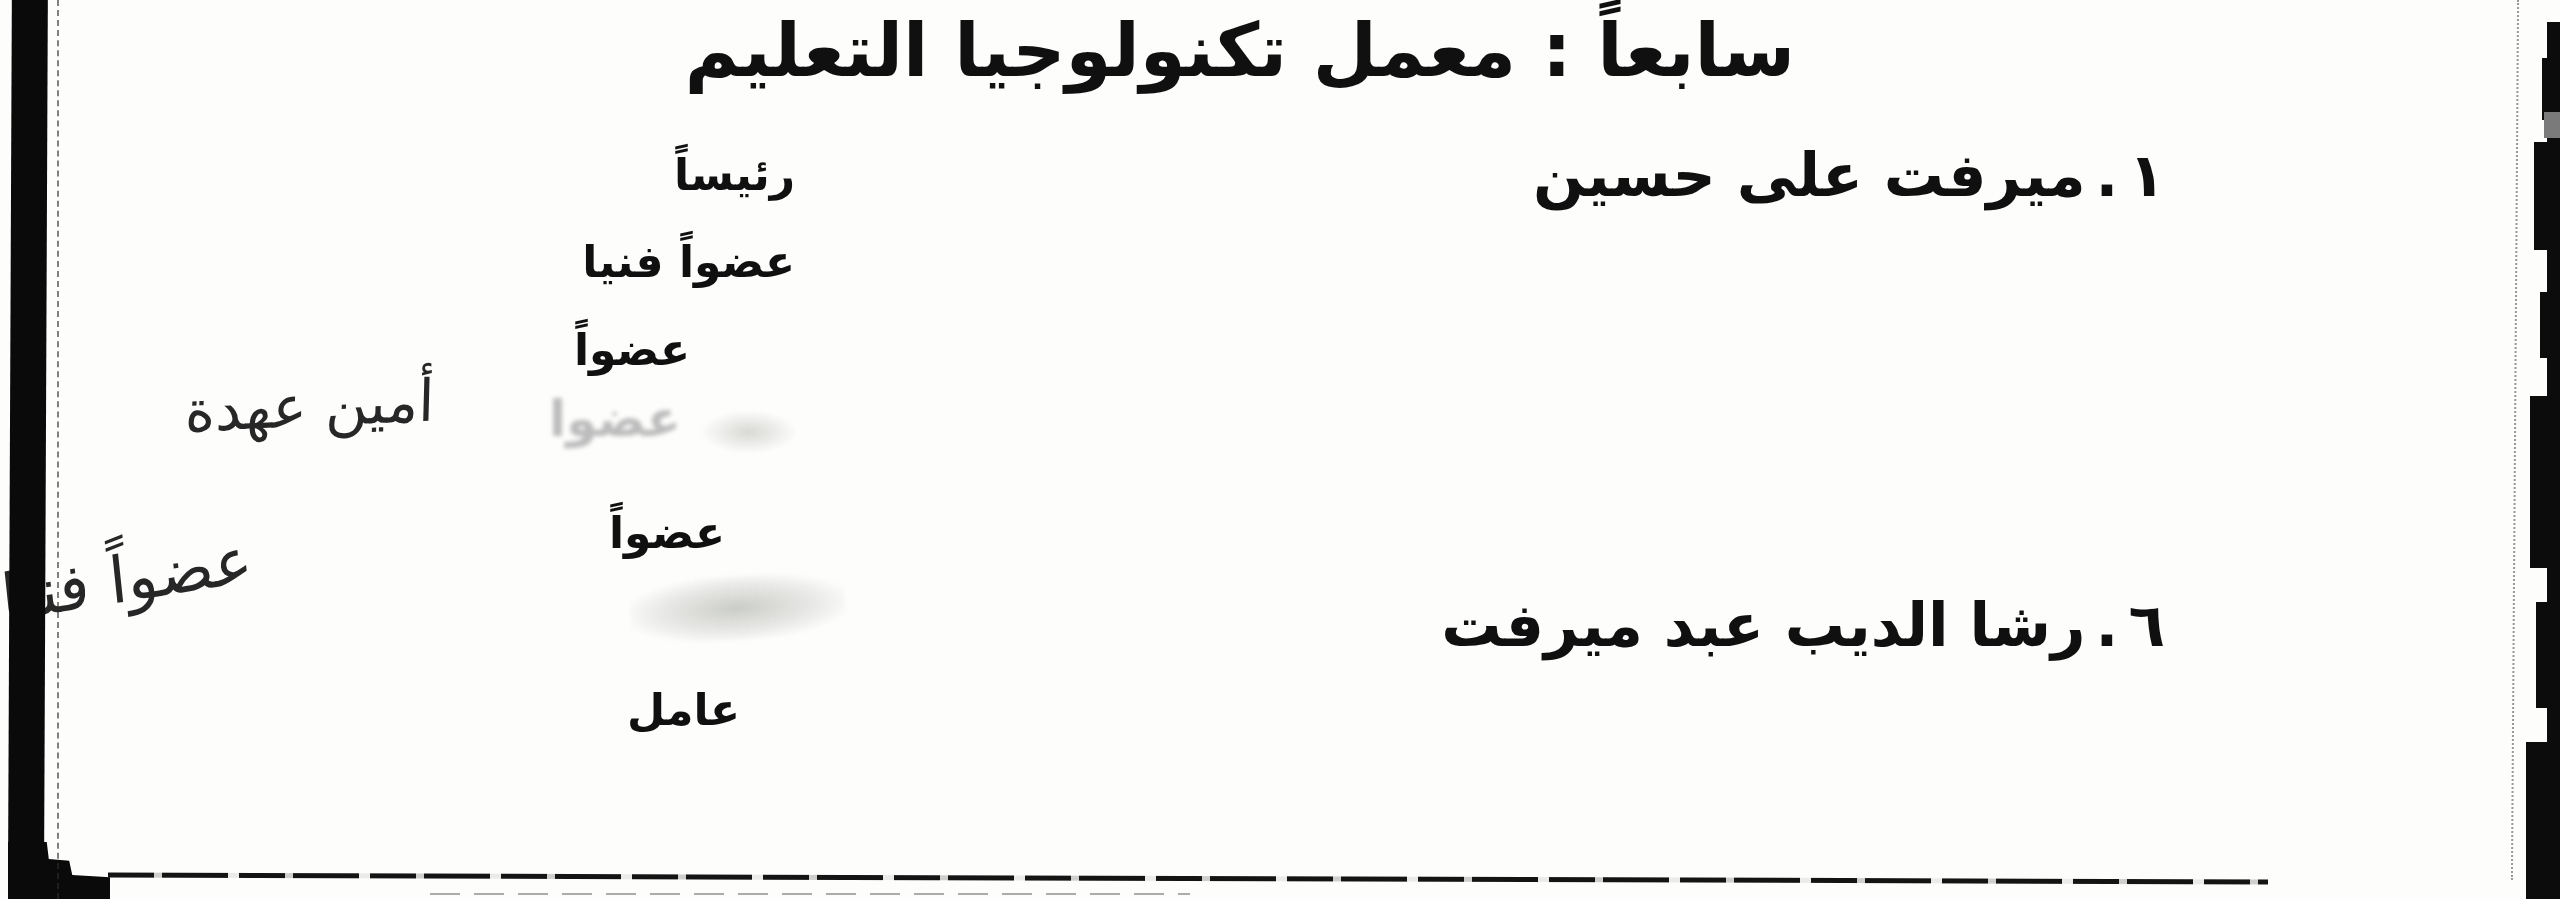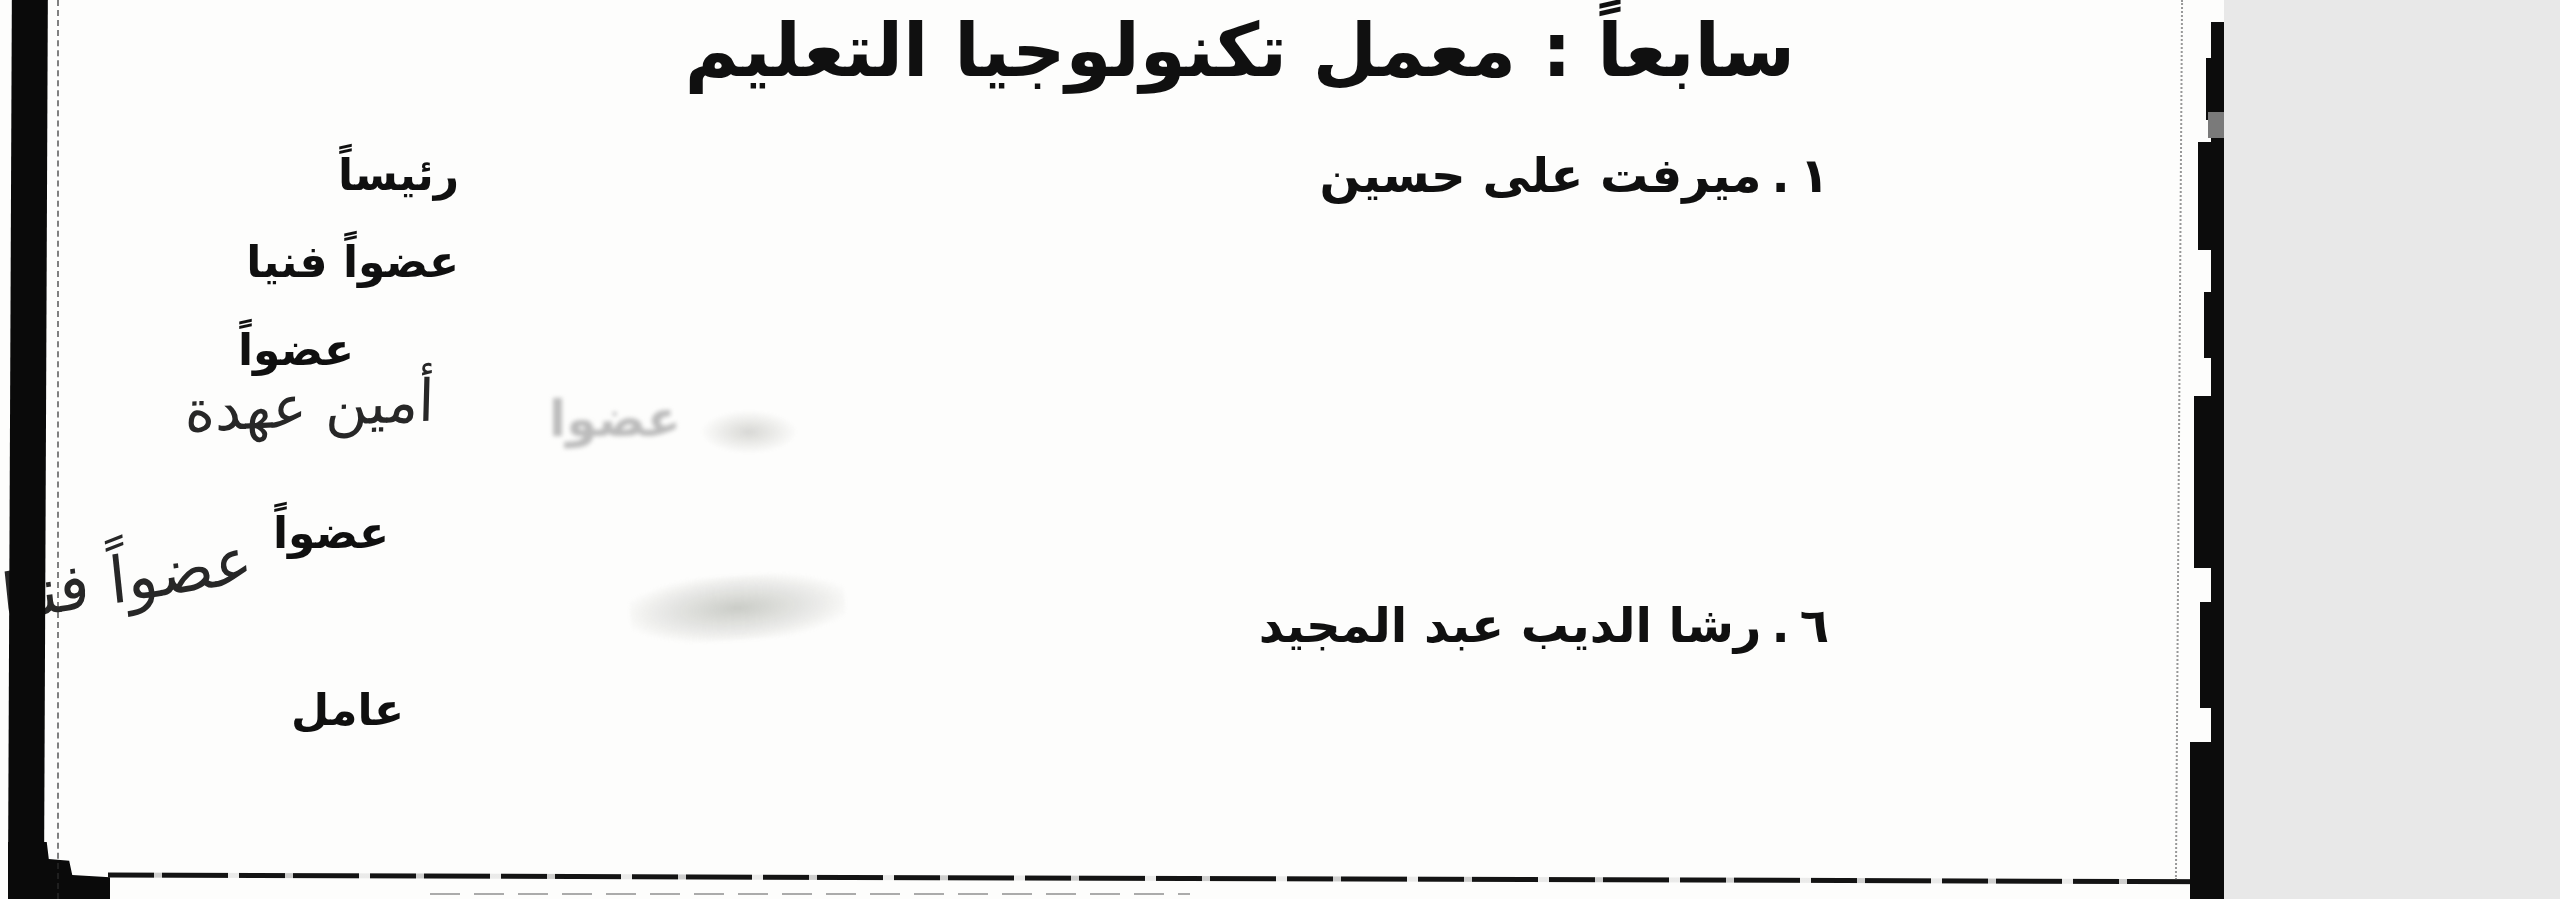--- a/index.html
+++ b/index.html
@@ -1,38 +1,38 @@
 <!DOCTYPE html>
 <html lang="ar"><head>
 <meta charset="utf-8">
 <style>
   html,body{margin:0;padding:0;background:#e8e8e8;}
   .page{
     position:relative;
-    width:2224px;height:899px;
+    width:2560px;height:899px;
     background:#fdfdfc;
     overflow:hidden;
     font-family:"DejaVu Sans",sans-serif;
     color:#101010;
   }
   
   .doc-title{
     position:absolute;top:0px;left:520px;width:1440px;
     text-align:center;direction:rtl;
     font-size:74px;font-weight:bold;line-height:100px;
     white-space:nowrap;
     letter-spacing:0px;
   }
   
   .row{position:absolute;left:60px;right:20px;height:92px;line-height:92px;}
   .row-1{top:129px}.row-2{top:216px}.row-3{top:304px}
   .row-4{top:399px}.row-5{top:487px}.row-6{top:579px}.row-7{top:664px}
   .name-cell{
     position:absolute;right:375px;direction:rtl;white-space:nowrap;
-    font-size:48px;font-weight:bold;
+    font-size:60px;font-weight:bold;
   }
   .row-7 .name-cell{right:410px;}
   .sep{margin:0 10px;}
   .row-7 .sep{margin:0 3px;}
   .role-cell{
     position:absolute;direction:rtl;white-space:nowrap;
     font-size:44px;font-weight:bold;top:0;
   }
   .role-r1{right:1745px}
   .role-r2{right:1745px}
@@ -131,21 +131,21 @@
   <div class="erased-word">عضوا</div>
   <div class="hw hw-4">أمين عهدة</div>
   <div class="speck-45"></div>
 
   <div class="row row-5">
     <div class="role-cell role-r5">عضواً</div>
   </div>
 
   <div class="row row-6">
     <div class="name-cell" dir="rtl">
-      <span class="num">٦</span><span class="sep">.</span><span class="nm">رشا الديب عبد المجيد</span>
+      <span class="num">٦</span><span class="sep">.</span><span class="nm">رشا الديب عبد ميرفت</span>
     </div>
   </div>
   <div class="smudge-6"></div>
   <div class="hw hw-6">عضواً فنيا</div>
 
   <div class="row row-7">
     <div class="role-cell role-r7">عامل</div>
   </div>
 
   <div class="bar-left"></div>

